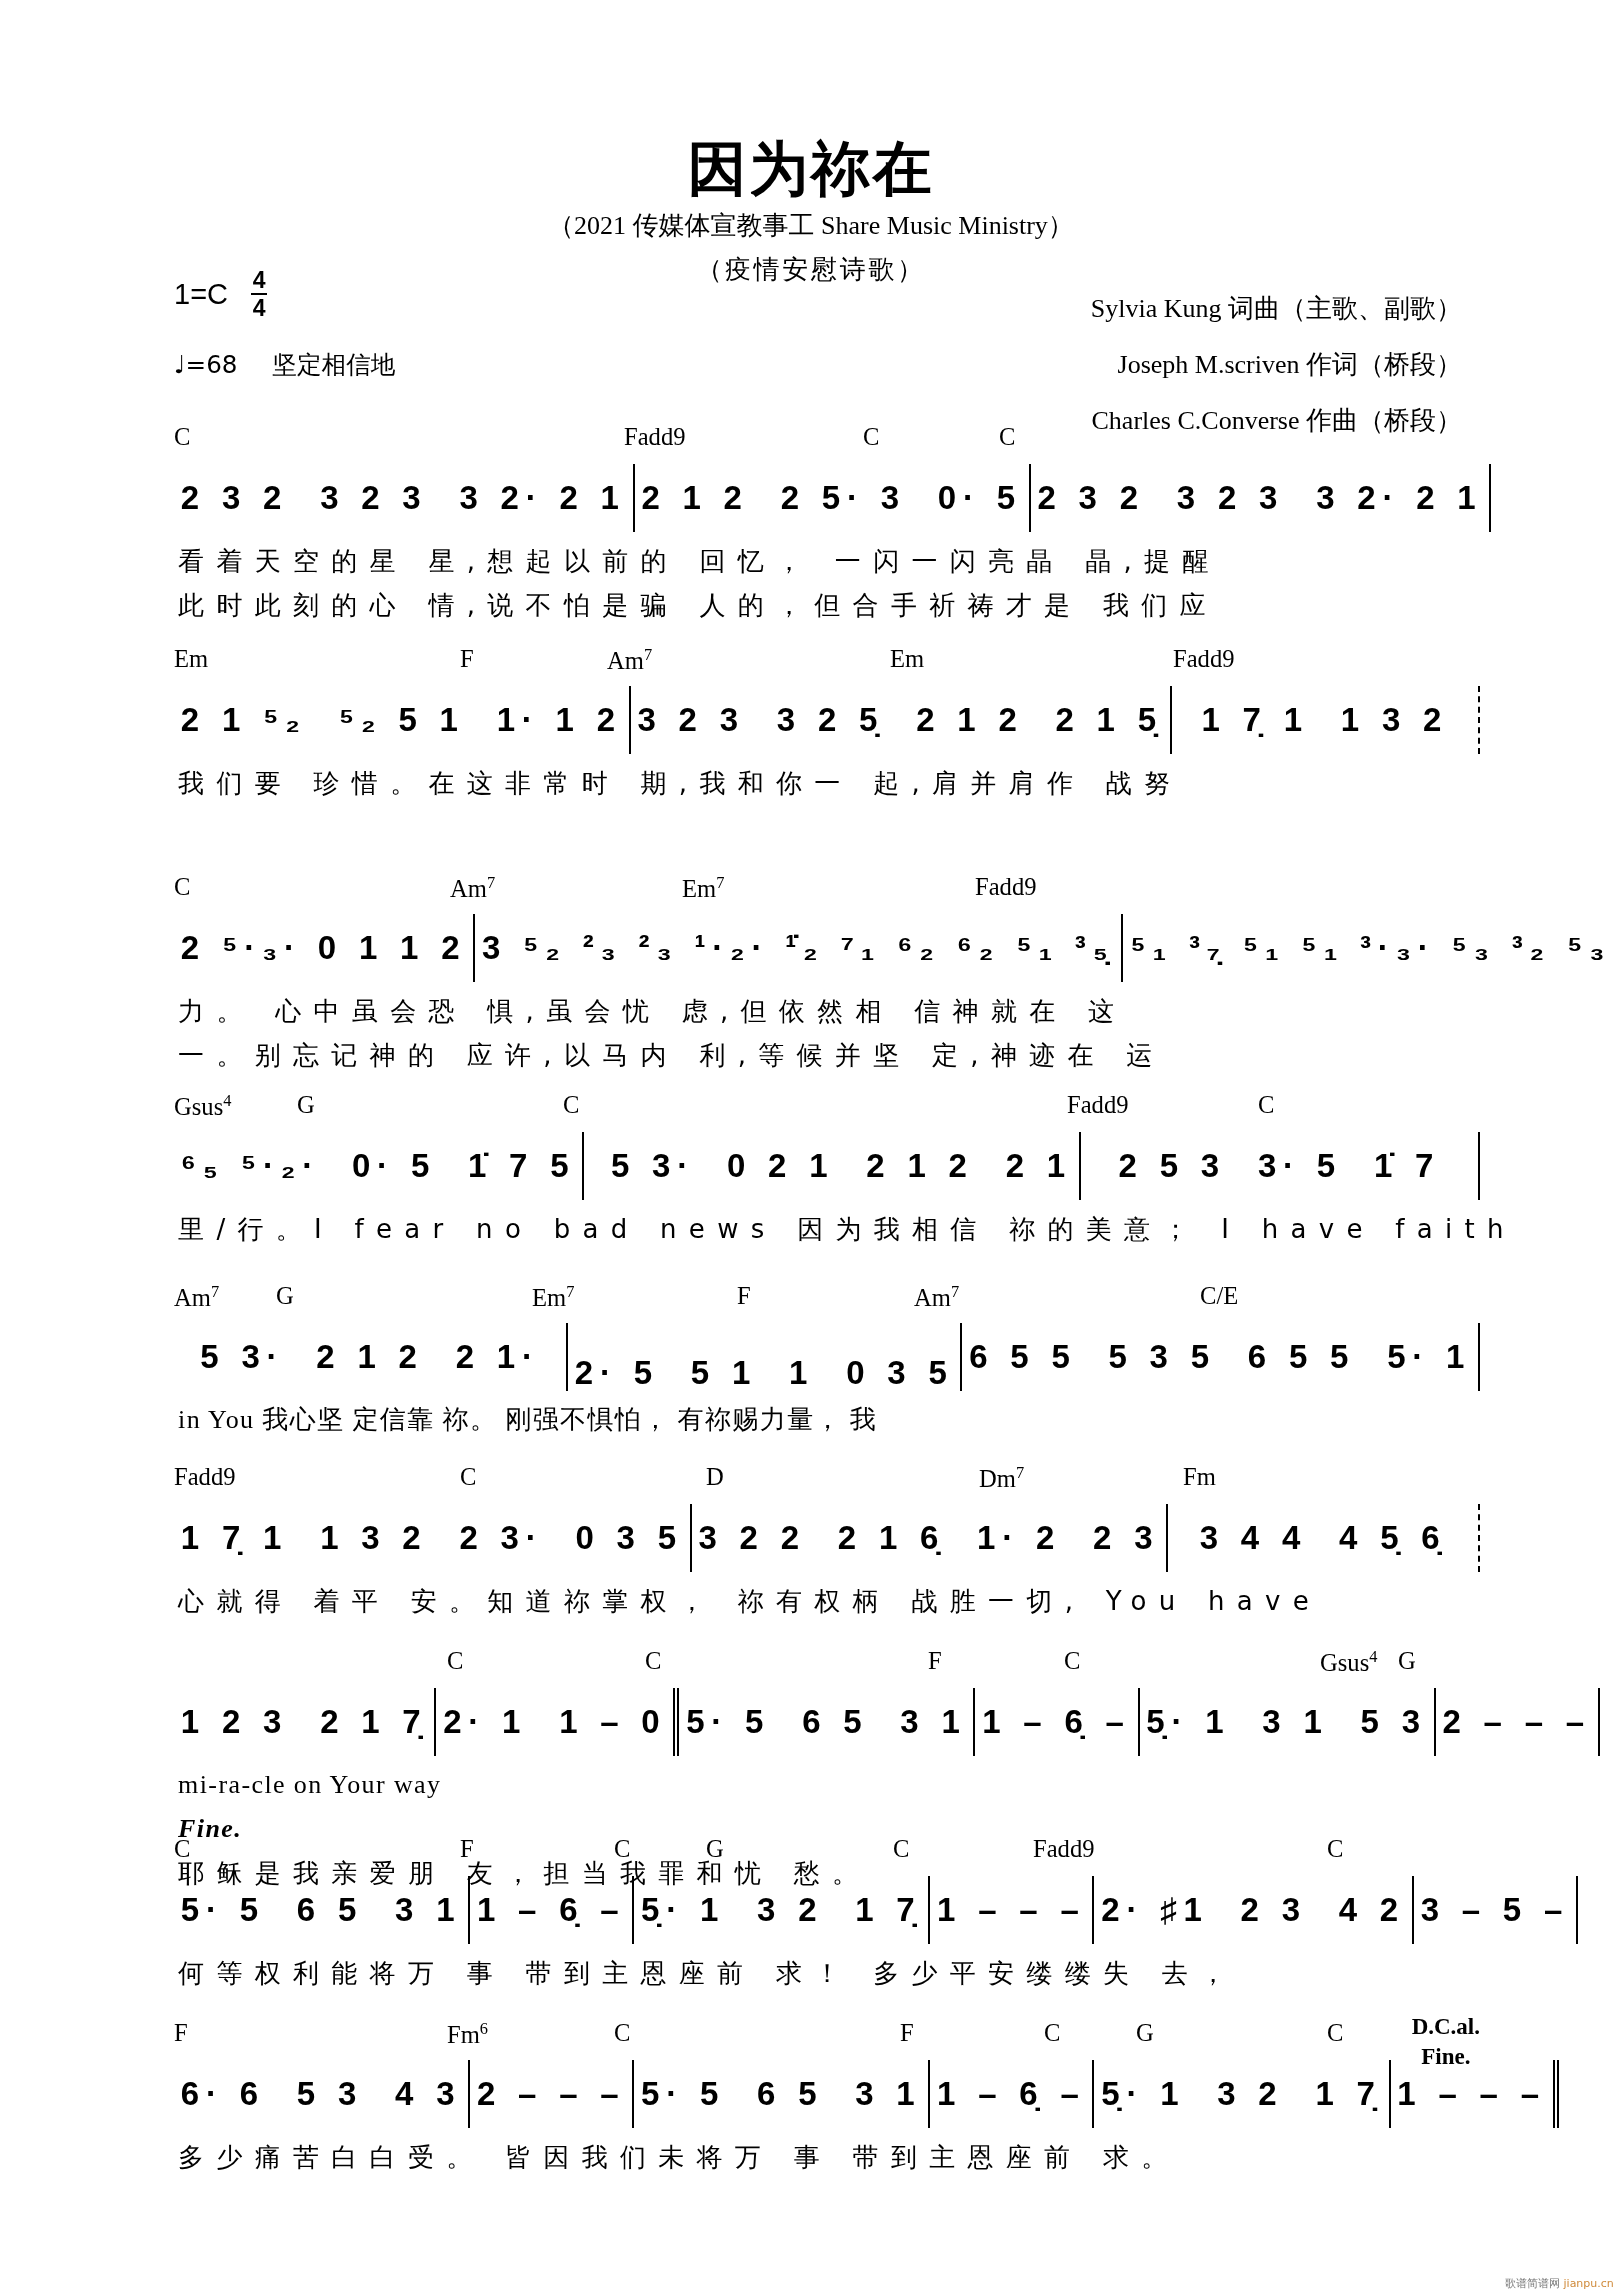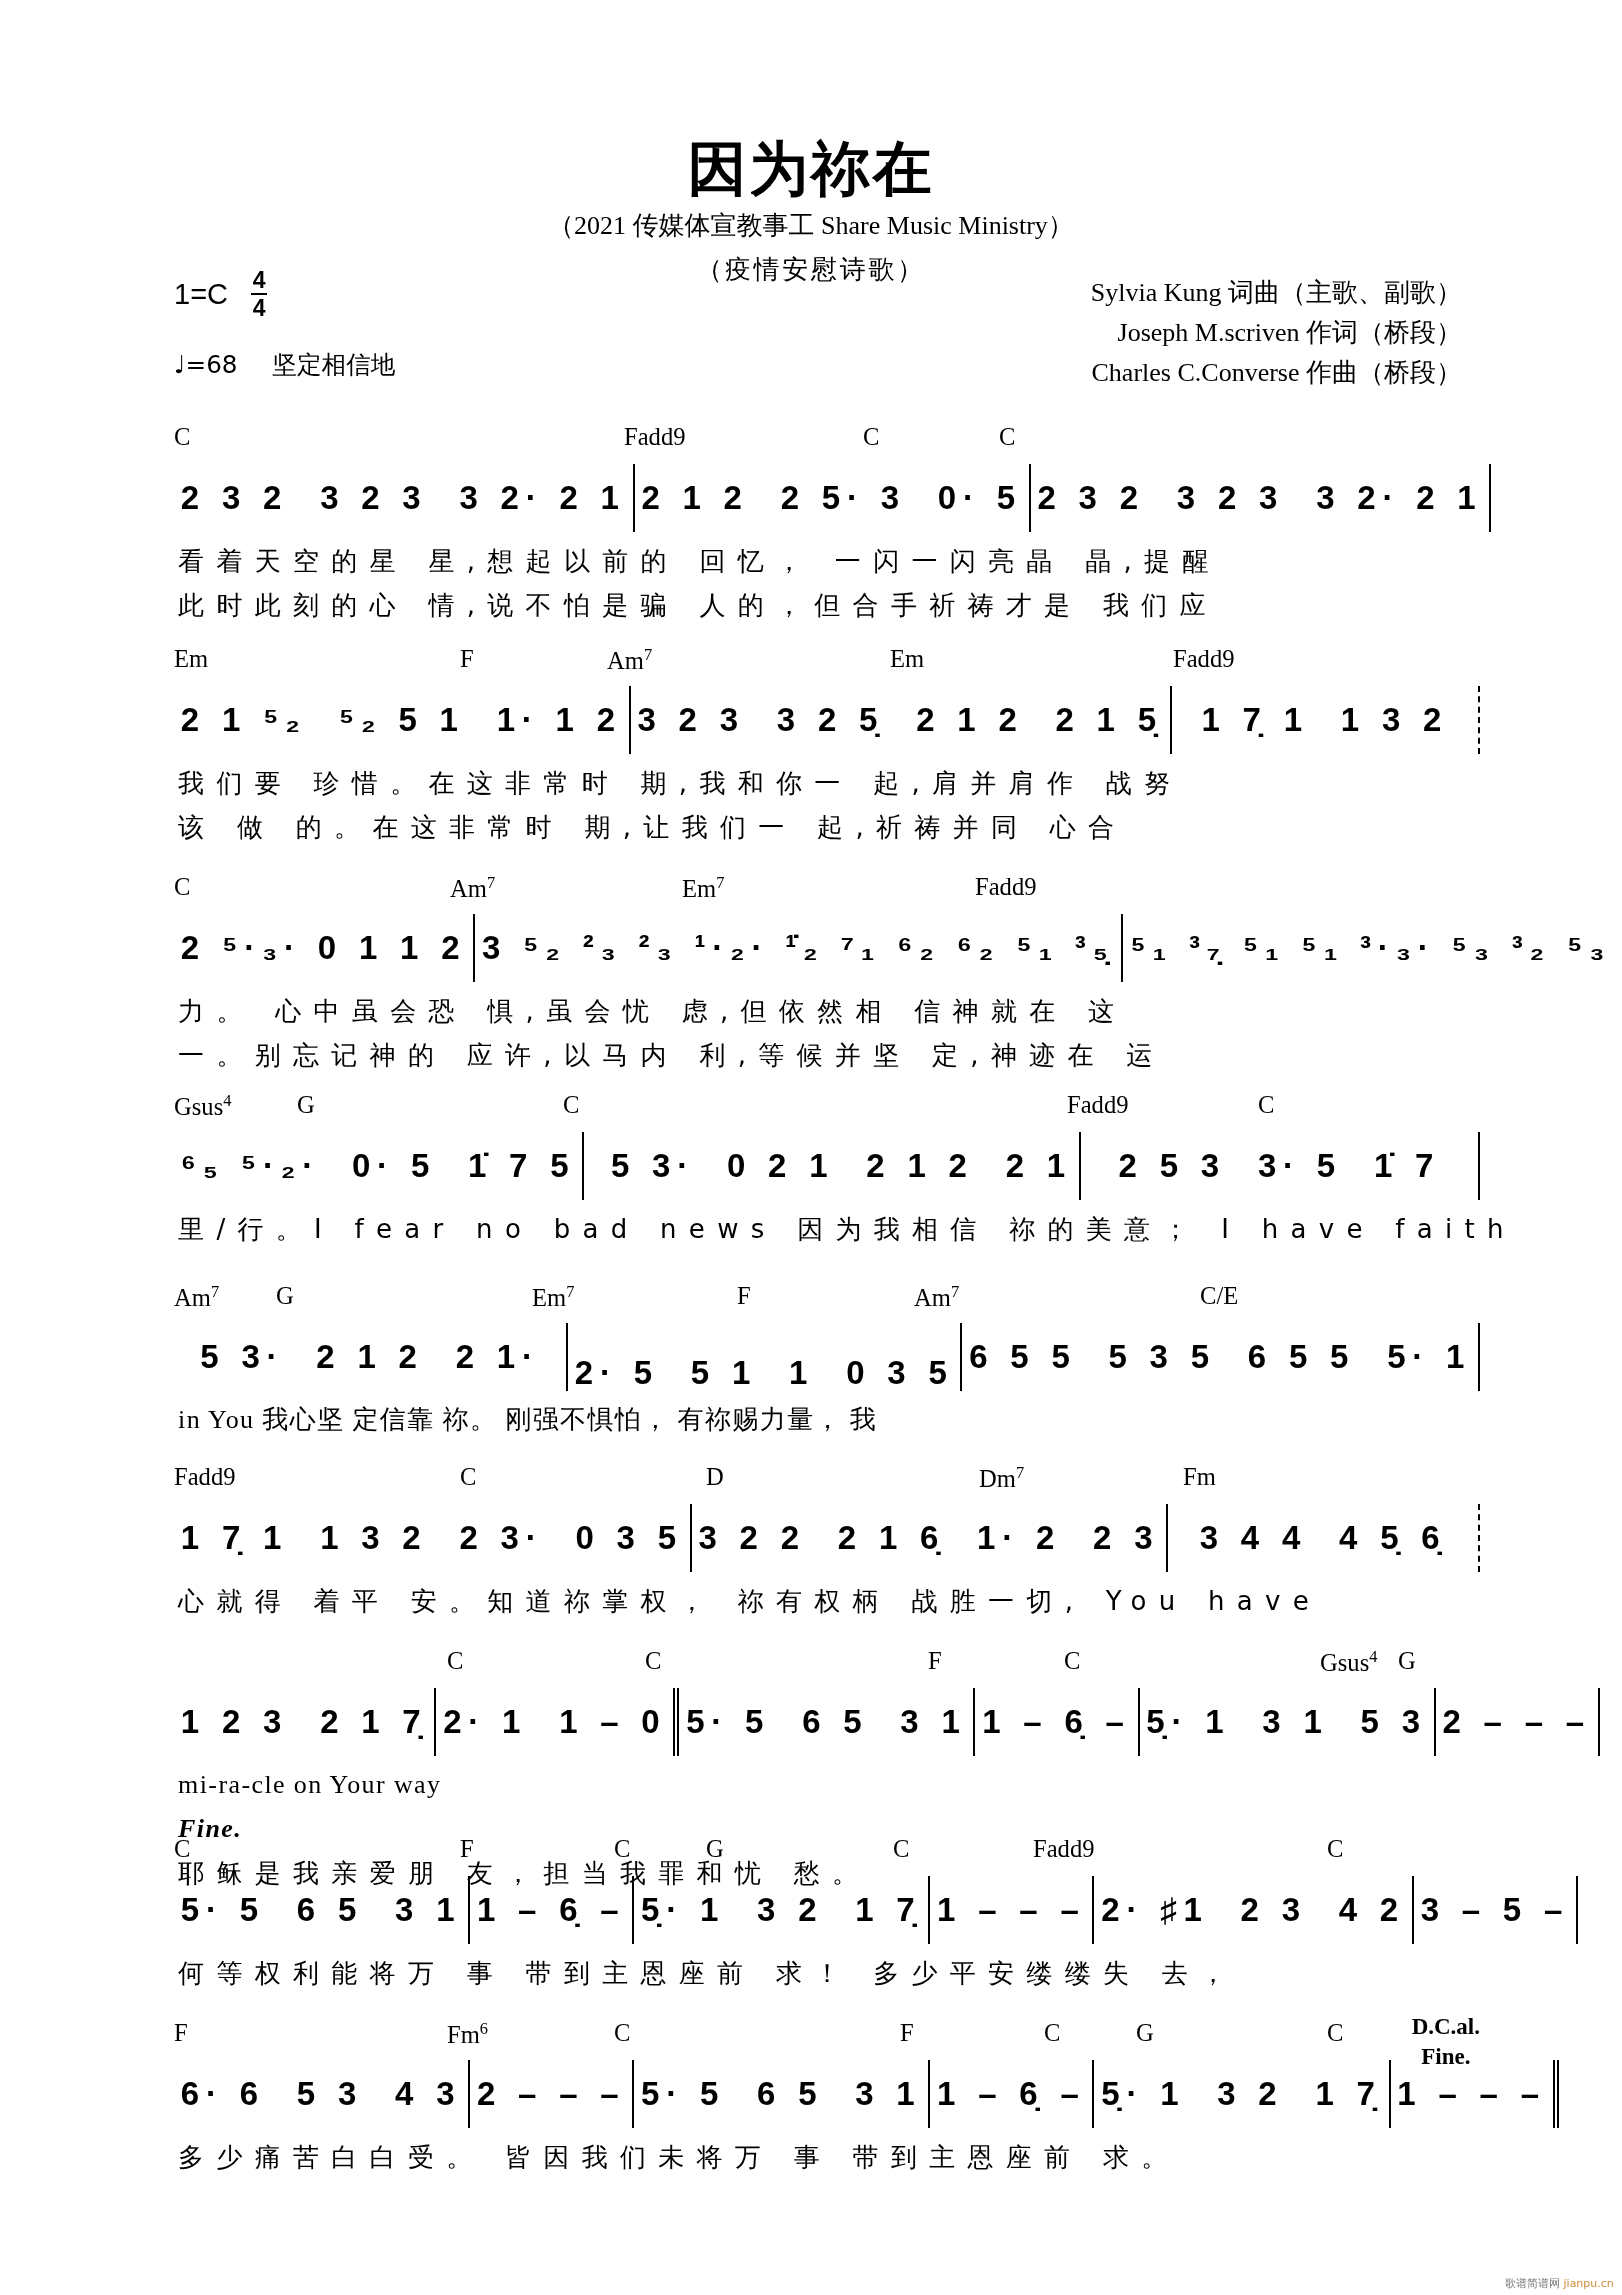--- a/index.html
+++ b/index.html
@@ -30,21 +30,21 @@
   .timesig .bar { width: 16.4px; height: 2px; background: #000; margin: 1.4px 0; }
   .tempo {
     position: absolute; left: 174px; top: 348px; font-size: 24.6px;
     font-family: "DejaVu Sans", sans-serif;
   }
   .tempo .expr { margin-left: 27px; }
   .credits {
     position: absolute; right: 160px; top: 273px; text-align: right;
     font-family: "Liberation Serif", serif; font-size: 26px; line-height: 40px;
   }
-  .credits div { white-space: nowrap; }
+  .credits div { white-space: nowrap; margin-top: 16px; }
 
   .system { position: absolute; left: 174px; width: 1306px; }
   .chords { position: relative; height: 41px; font-family: "Liberation Serif", serif; font-size: 24.6px; }
   .chords span { position: absolute; top: 6.8px; white-space: nowrap; }
   .chords sup { font-size: 16.4px; }
   .staff {
     position: relative; height: 82px; display: flex; align-items: center;
     font-family: "Liberation Sans", sans-serif; font-weight: bold; font-size: 33px;
   }
   .measure {
@@ -131,21 +131,20 @@
           <span class="note" style="white-space: pre; letter-spacing: 6.8px;">2 1 ⁵₂  ⁵₂ 5 1  1· 1 2</span>
         </div>
         <div class="measure">
           <span class="note" style="white-space: pre; letter-spacing: 6.8px;">3 2 3  3 2 5̣  2 1 2  2 1 5̣</span>
         </div>
         <div class="measure dashed">
           <span class="note" style="white-space: pre; letter-spacing: 6.8px;">1 7̣ 1  1 3 2</span>
         </div>
       </div>
       <div class="lyrics">我们要 珍惜。在这非常时 期,我和你一 起,肩并肩作 战努</div>
-      <div class="lyrics">该 做 的。在这非常时 期,让我们一 起,祈祷并同 心合</div>
     </div>
     <div class="system" style="top: 866px;">
       <div class="chords">
         <span style="left: 0px;"><span style="position: static;">C</span></span>
         <span style="left: 276px;"><span style="position: static;">Am</span><sup>7</sup></span>
         <span style="left: 508px;"><span style="position: static;">Em</span><sup>7</sup></span>
         <span style="left: 801px;"><span style="position: static;">Fadd9</span></span>
       </div>
       <div class="staff">
         <div class="measure">

